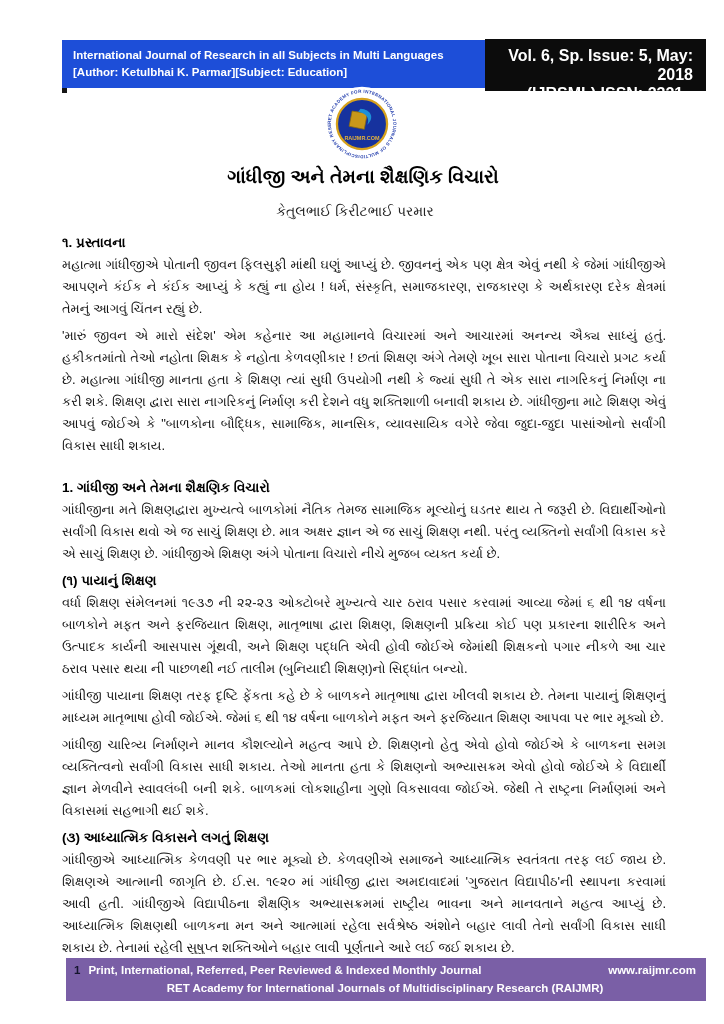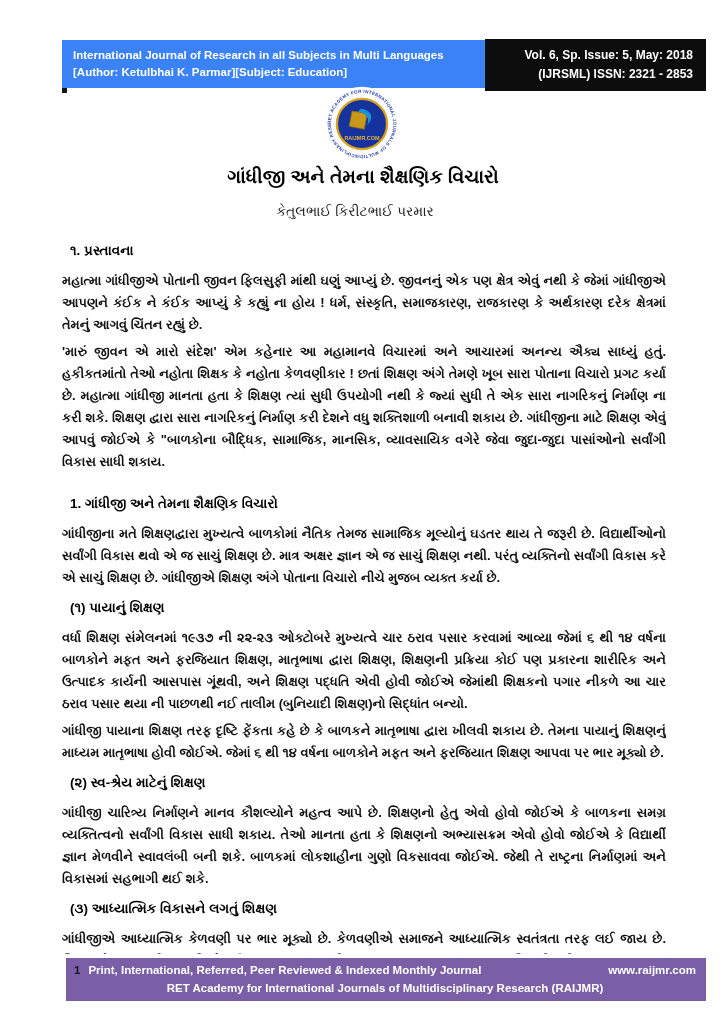--- a/index.html
+++ b/index.html
@@ -3,47 +3,47 @@
 <meta charset="utf-8">
 <style>
   html,body{margin:0;padding:0;background:#ffffff;}
   .page{
     position:relative;width:724px;height:1024px;background:#ffffff;overflow:hidden;
     font-family:"Liberation Sans","DejaVu Sans",sans-serif;color:#1a1a1a;
   }
   
   .header{position:absolute;top:40px;left:62px;right:18px;display:flex;align-items:flex-start;}
   .band-left{
-    background:#3b82f6;color:#ffffff;font-weight:bold;font-size:11.5px;line-height:17px;
+    background:#1d4ed8;color:#ffffff;font-weight:bold;font-size:11.5px;line-height:17px;
     padding:7px 8px 7px 11px;width:404px;height:34px;
   }
   .band-right{
-    background:#0c0c0c;color:#ffffff;font-weight:bold;font-size:12px;line-height:19px;
+    background:#0c0c0c;color:#ffffff;font-weight:bold;font-size:16px;line-height:19px;
     padding:7px 13px 7px 8px;flex:1;height:38px;margin-top:-1px;text-align:right;
   }
   .corner-mark{position:absolute;top:88px;left:62px;width:5px;height:5px;background:#161616;}
   
   .logo-wrap{position:absolute;top:86px;left:0;right:0;display:flex;justify-content:center;}
   
   .title{
     position:absolute;top:166px;left:62px;right:60px;text-align:center;
     font-size:19px;font-weight:bold;color:#000;
   }
   .author{
     position:absolute;top:203px;left:46px;right:60px;text-align:center;
     font-size:14px;color:#222;
   }
   
   .body{
     position:absolute;top:232px;left:62px;right:58px;bottom:70px;overflow:hidden;
     font-size:13px;line-height:22px;text-align:justify;color:#111;
   }
-  .sec-heading{font-weight:bold;font-size:13.5px;margin:8px;padding:0;color:#000;}
+  .sec-heading{font-weight:bold;font-size:13.5px;margin:0;padding:0;color:#000;}
   .sec-gap{margin-top:20px;}
-  .para{margin:0 0 5px 0;font-weight:bold;}
+  .para{margin:0 0 5px 0;}
   .para:last-child{margin-bottom:0;}
   
   .footer{
     position:absolute;left:66px;right:18px;bottom:23px;background:#7a5fa6;
     color:#ffffff;font-weight:bold;font-size:11.5px;line-height:18px;padding:3px 10px 4px 8px;
   }
   .footer-row1{display:flex;justify-content:space-between;align-items:baseline;}
   .footer-left{display:flex;gap:8px;align-items:baseline;}
   .page-num{color:#15152e;}
   .footer-row2{text-align:center;}
@@ -91,21 +91,20 @@
     <p class="para">મહાત્મા ગાંધીજીએ પોતાની જીવન ફિલસુફી માંથી ઘણું આપ્યું છે. જીવનનું એક પણ ક્ષેત્ર એવું નથી કે જેમાં ગાંધીજીએ આપણને કંઈક ને કંઈક આપ્યું કે કહ્યું ના હોય ! ધર્મ, સંસ્કૃતિ, સમાજકારણ, રાજકારણ કે અર્થકારણ દરેક ક્ષેત્રમાં તેમનું આગવું ચિંતન રહ્યું છે.</p>
     <p class="para">'મારું જીવન એ મારો સંદેશ' એમ કહેનાર આ મહામાનવે વિચારમાં અને આચારમાં અનન્ય ઐક્ય સાધ્યું હતું. હકીકતમાંતો તેઓ નહોતા શિક્ષક કે નહોતા કેળવણીકાર ! છતાં શિક્ષણ અંગે તેમણે ખૂબ સારા પોતાના વિચારો પ્રગટ કર્યા છે. મહાત્મા ગાંધીજી માનતા હતા કે શિક્ષણ ત્યાં સુધી ઉપયોગી નથી કે જ્યાં સુધી તે એક સારા નાગરિકનું નિર્માણ ના કરી શકે. શિક્ષણ દ્વારા સારા નાગરિકનું નિર્માણ કરી દેશને વધુ શક્તિશાળી બનાવી શકાય છે. ગાંધીજીના માટે શિક્ષણ એવું આપવું જોઈએ કે "બાળકોના બૌદ્ધિક, સામાજિક, માનસિક, વ્યાવસાયિક વગેરે જેવા જુદા-જુદા પાસાંઓનો સર્વાંગી વિકાસ સાધી શકાય.</p>
 
     <div class="sec-heading sec-gap">1. ગાંધીજી અને તેમના શૈક્ષણિક વિચારો</div>
     <p class="para">ગાંધીજીના મતે શિક્ષણદ્વારા મુખ્યત્વે બાળકોમાં નૈતિક તેમજ સામાજિક મૂલ્યોનું ઘડતર થાય તે જરૂરી છે. વિદ્યાર્થીઓનો સર્વાંગી વિકાસ થવો એ જ સાચું શિક્ષણ છે. માત્ર અક્ષર જ્ઞાન એ જ સાચું શિક્ષણ નથી. પરંતુ વ્યક્તિનો સર્વાંગી વિકાસ કરે એ સાચું શિક્ષણ છે. ગાંધીજીએ શિક્ષણ અંગે પોતાના વિચારો નીચે મુજબ વ્યક્ત કર્યા છે.</p>
 
     <div class="sec-heading">(૧) પાયાનું શિક્ષણ</div>
     <p class="para">વર્ધા શિક્ષણ સંમેલનમાં ૧૯૩૭ ની ૨૨-૨૩ ઓક્ટોબરે મુખ્યત્વે ચાર ઠરાવ પસાર કરવામાં આવ્યા જેમાં ૬ થી ૧૪ વર્ષના બાળકોને મફત અને ફરજિયાત શિક્ષણ, માતૃભાષા દ્વારા શિક્ષણ, શિક્ષણની પ્રક્રિયા કોઈ પણ પ્રકારના શારીરિક અને ઉત્પાદક કાર્યની આસપાસ ગૂંથવી, અને શિક્ષણ પદ્ધતિ એવી હોવી જોઈએ જેમાંથી શિક્ષકનો પગાર નીકળે આ ચાર ઠરાવ પસાર થયા ની પાછળથી નઈ તાલીમ (બુનિયાદી શિક્ષણ)નો સિદ્ધાંત બન્યો.</p>
     <p class="para">ગાંધીજી પાયાના શિક્ષણ તરફ દૃષ્ટિ ફેંકતા કહે છે કે બાળકને માતૃભાષા દ્વારા ખીલવી શકાય છે. તેમના પાયાનું શિક્ષણનું માધ્યમ માતૃભાષા હોવી જોઈએ. જેમાં ૬ થી ૧૪ વર્ષના બાળકોને મફત અને ફરજિયાત શિક્ષણ આપવા પર ભાર મૂક્યો છે.</p>
 
-    <div class="sec-heading">(૨) સ્વ-શ્રેય માટેનું શિક્ષણ</div>
     <p class="para">ગાંધીજી ચારિત્ર્ય નિર્માણને માનવ કૌશલ્યોને મહત્વ આપે છે. શિક્ષણનો હેતુ એવો હોવો જોઈએ કે બાળકના સમગ્ર વ્યક્તિત્વનો સર્વાંગી વિકાસ સાધી શકાય. તેઓ માનતા હતા કે શિક્ષણનો અભ્યાસક્રમ એવો હોવો જોઈએ કે વિદ્યાર્થી જ્ઞાન મેળવીને સ્વાવલંબી બની શકે. બાળકમાં લોકશાહીના ગુણો વિકસાવવા જોઈએ. જેથી તે રાષ્ટ્રના નિર્માણમાં અને વિકાસમાં સહભાગી થઈ શકે.</p>
 
     <div class="sec-heading">(૩) આધ્યાત્મિક વિકાસને લગતું શિક્ષણ</div>
     <p class="para">ગાંધીજીએ આધ્યાત્મિક કેળવણી પર ભાર મૂક્યો છે. કેળવણીએ સમાજને આધ્યાત્મિક સ્વતંત્રતા તરફ લઈ જાય છે. શિક્ષણએ આત્માની જાગૃતિ છે. ઈ.સ. ૧૯૨૦ માં ગાંધીજી દ્વારા અમદાવાદમાં 'ગુજરાત વિદ્યાપીઠ'ની સ્થાપના કરવામાં આવી હતી. ગાંધીજીએ વિદ્યાપીઠના શૈક્ષણિક અભ્યાસક્રમમાં રાષ્ટ્રીય ભાવના અને માનવતાને મહત્વ આપ્યું છે. આધ્યાત્મિક શિક્ષણથી બાળકના મન અને આત્મામાં રહેલા સર્વશ્રેષ્ઠ અંશોને બહાર લાવી તેનો સર્વાંગી વિકાસ સાધી શકાય છે. તેનામાં રહેલી સુષુપ્ત શક્તિઓને બહાર લાવી પૂર્ણતાને આરે લઈ જઈ શકાય છે.</p>
 
   </div>
 
   <div class="footer">
     <div class="footer-row1">
       <div class="footer-left">

